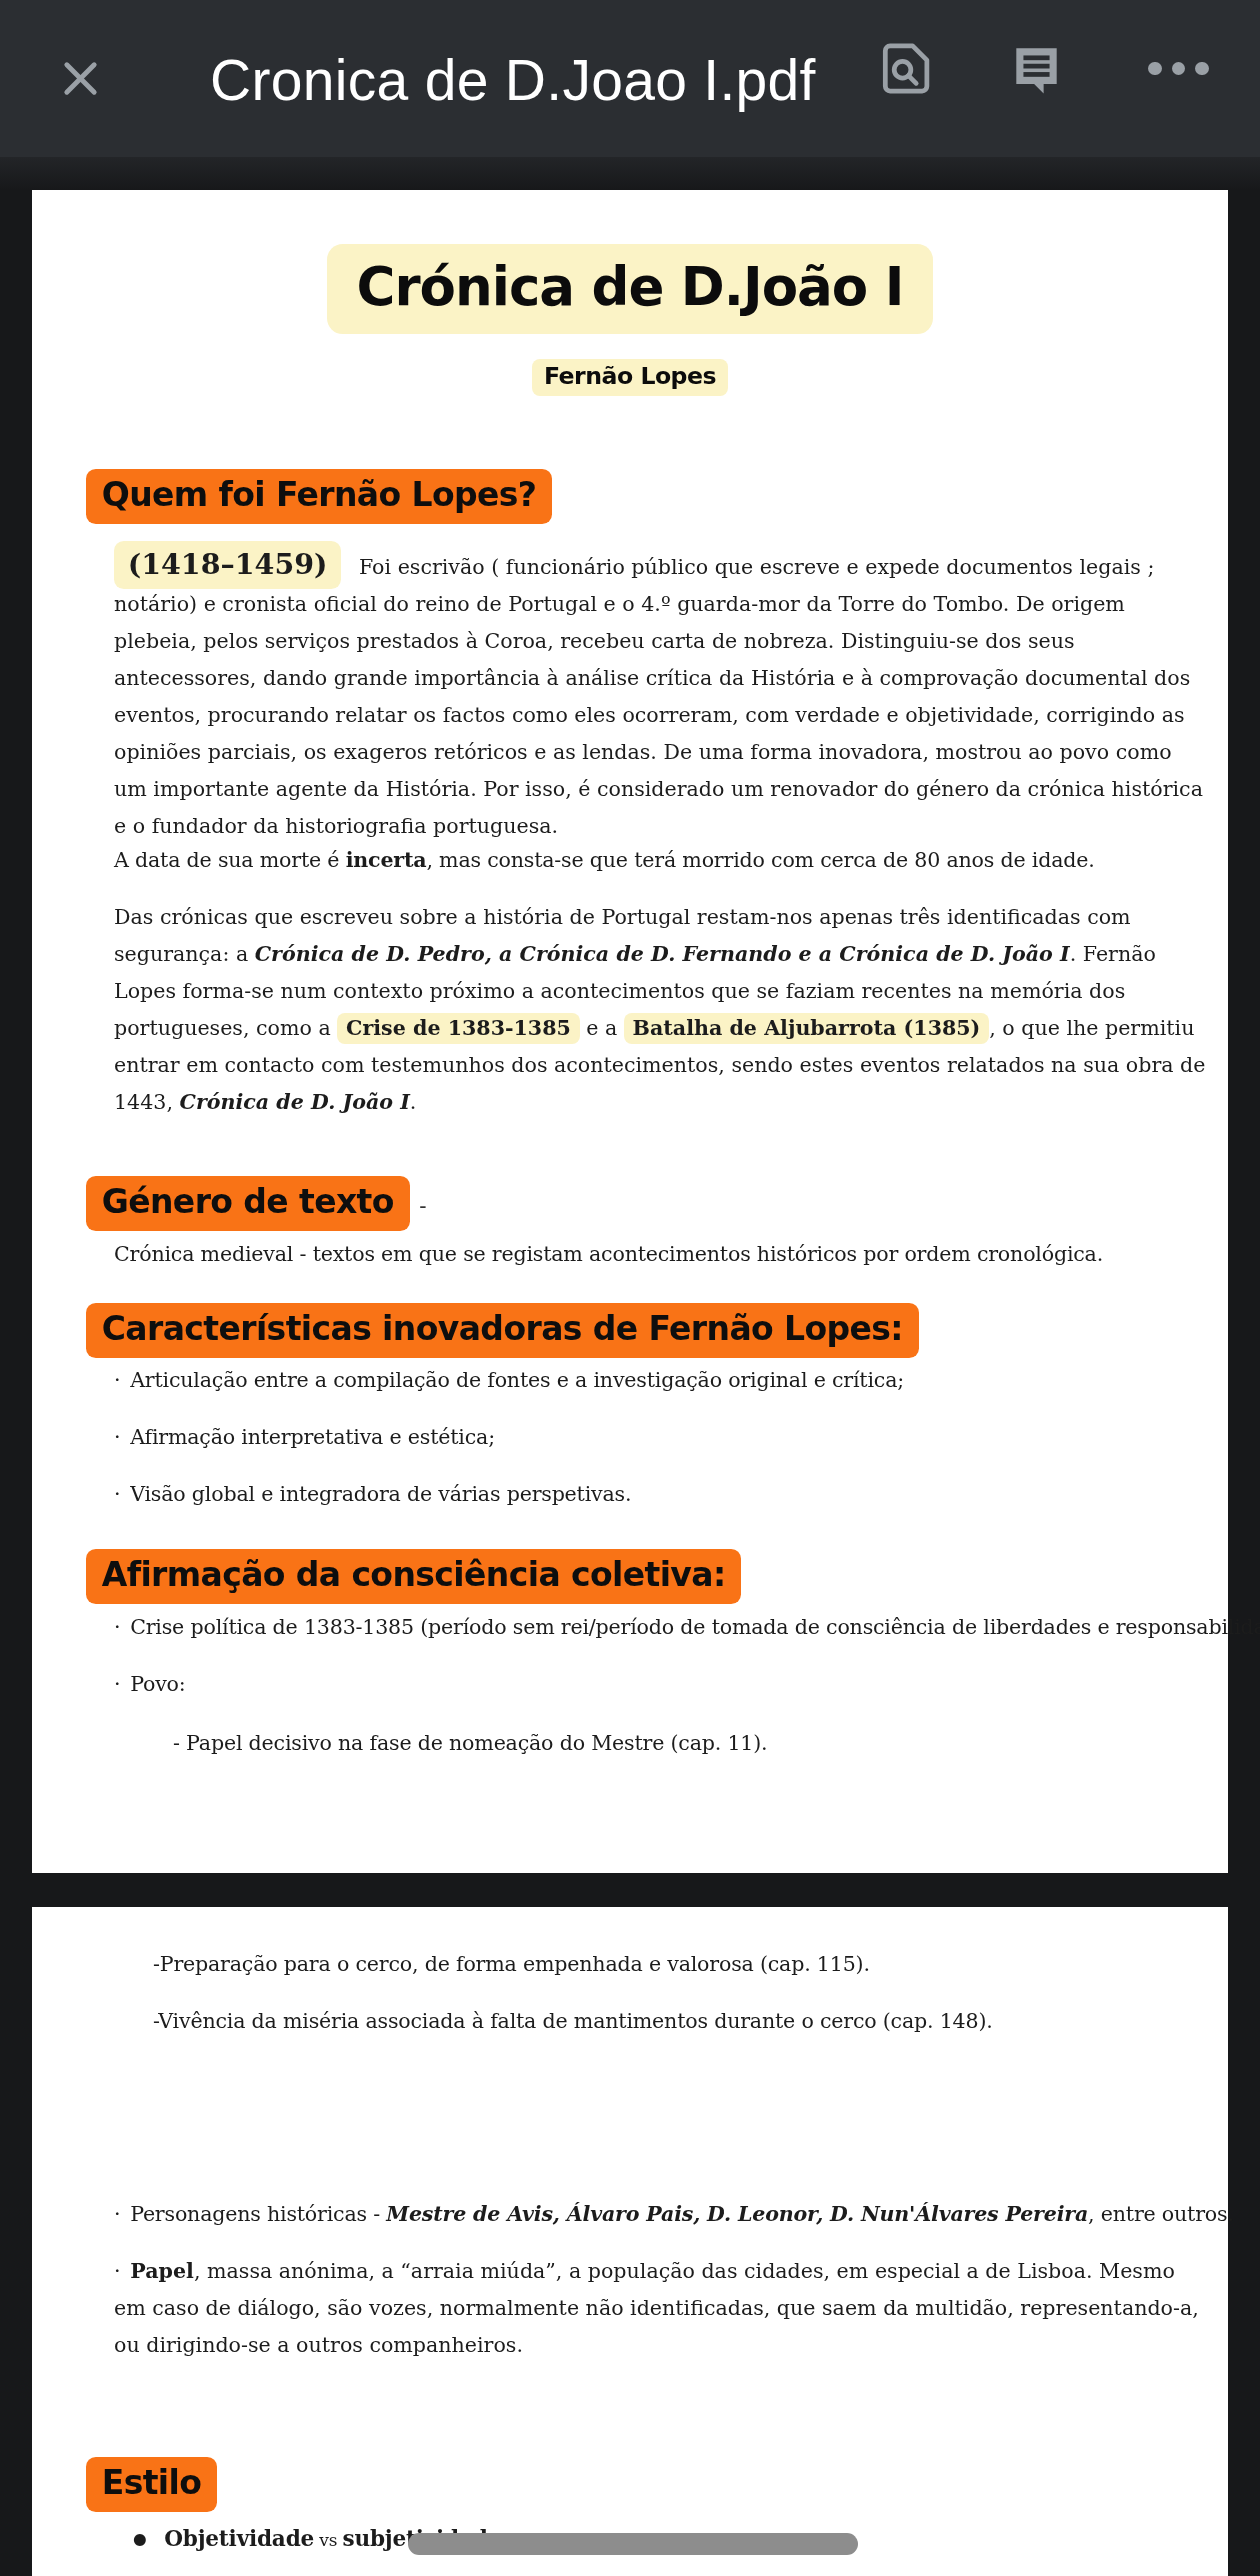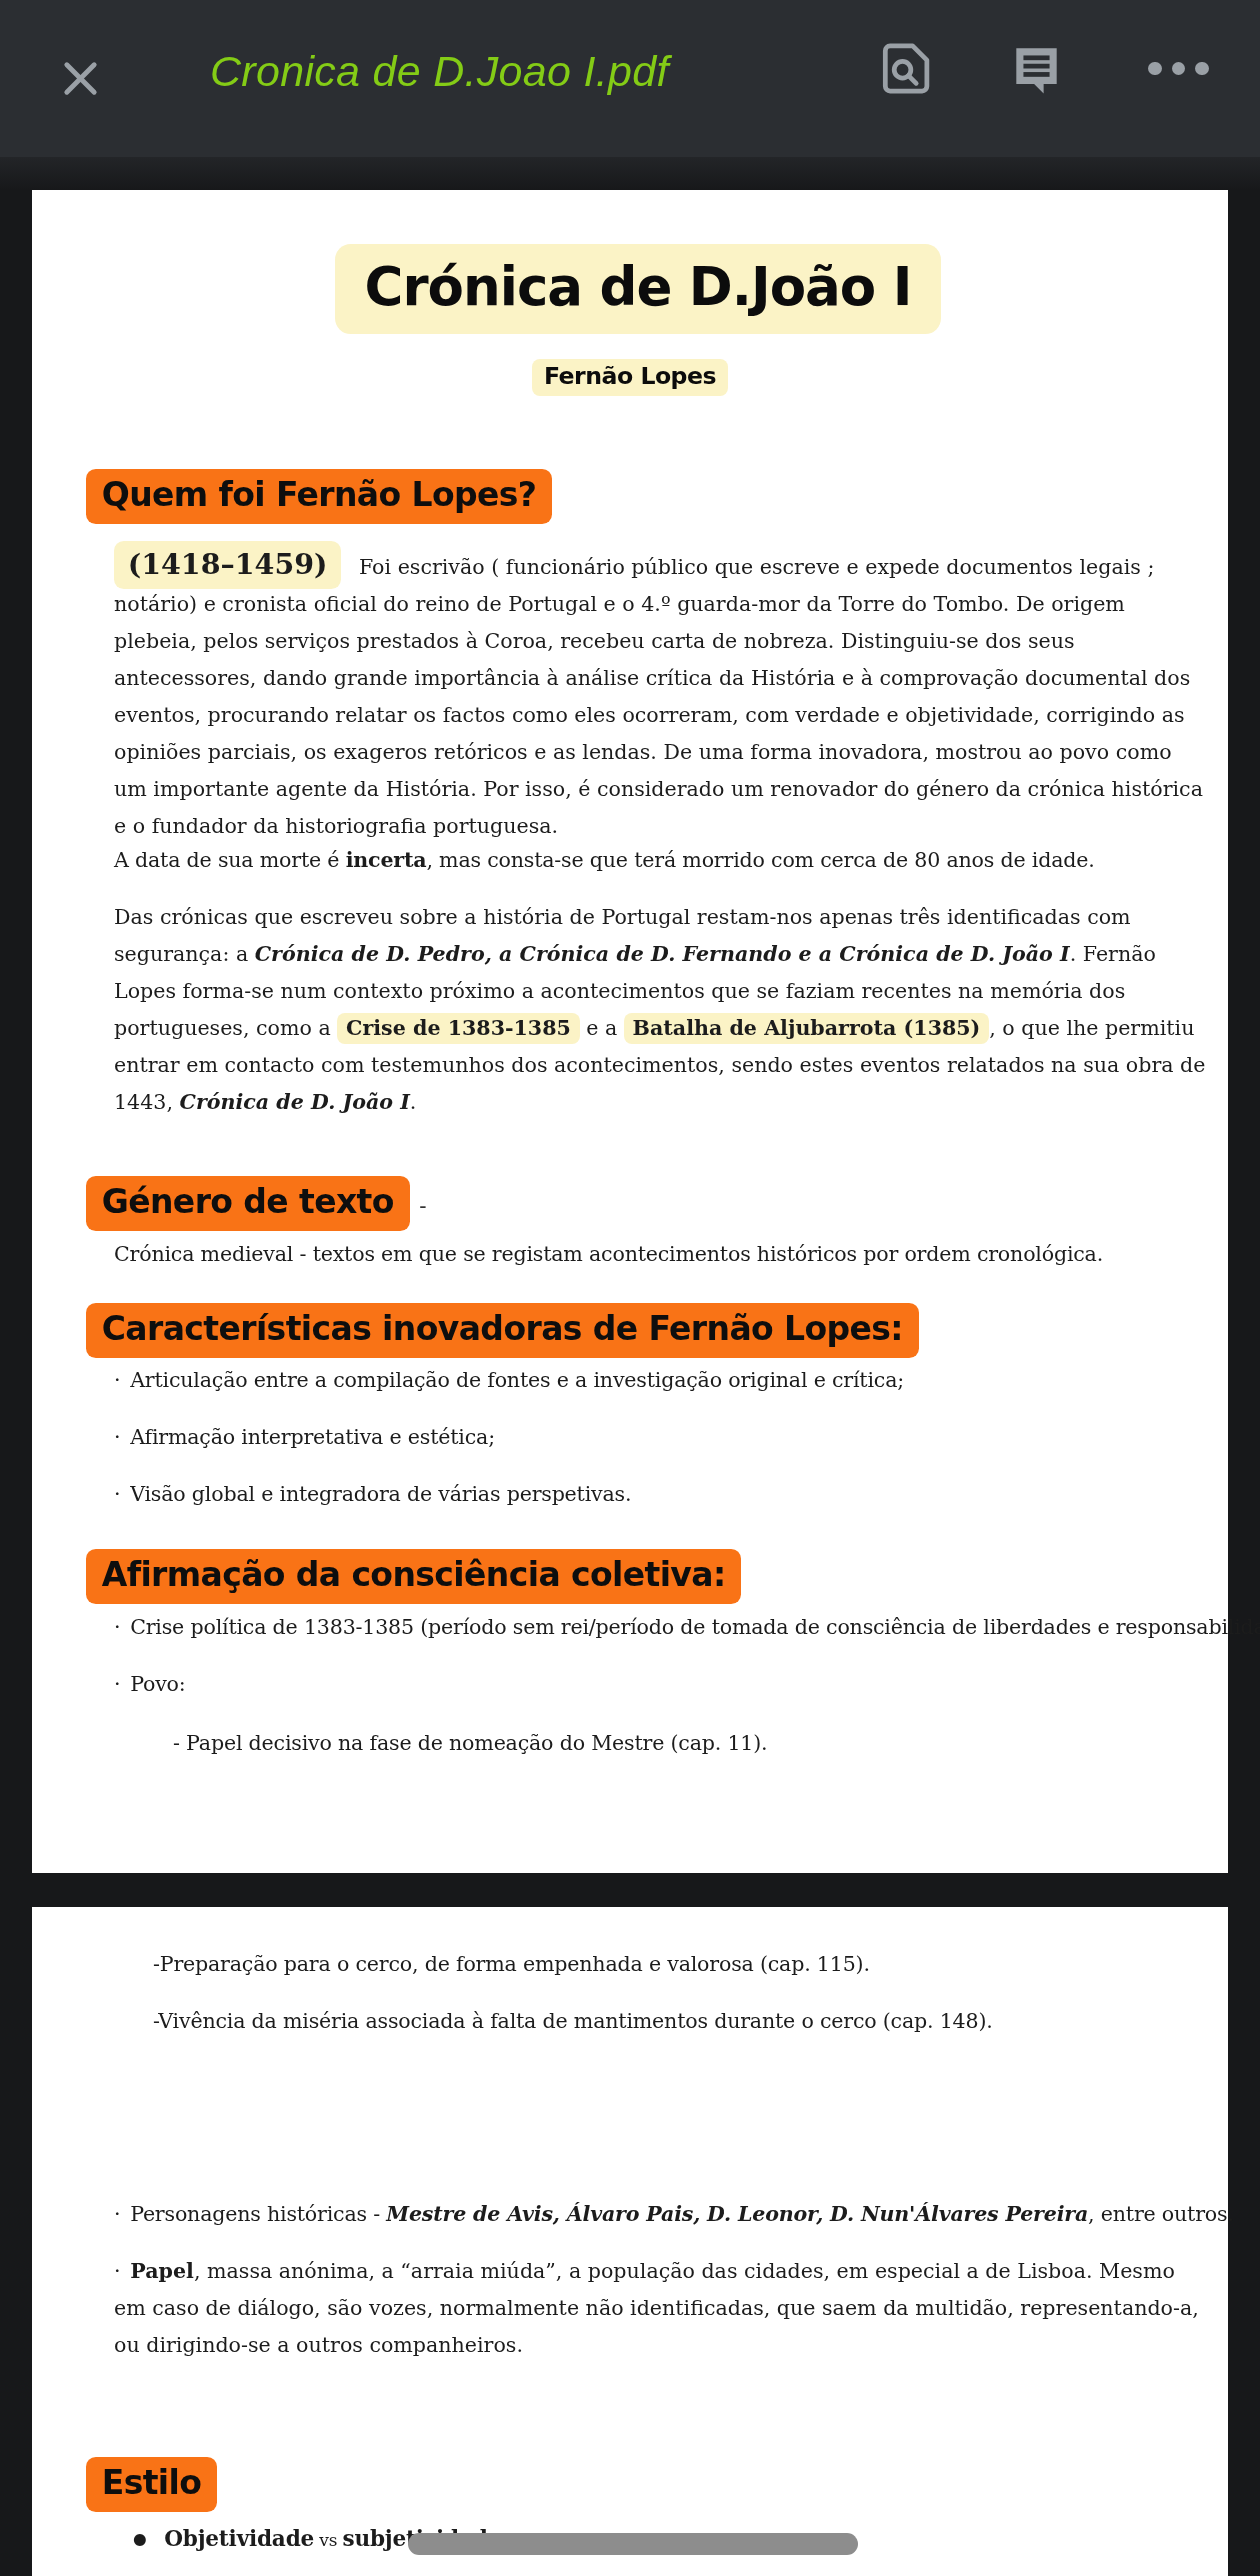--- a/index.html
+++ b/index.html
@@ -4,21 +4,21 @@
 <style>
   * { margin:0; padding:0; box-sizing:border-box; }
   html,body { width:1261px; height:2576px; }
   body { position:relative; overflow:hidden; background:#17181a; font-family:"DejaVu Serif", serif; }
 
   
   .toolbar { position:absolute; top:0; left:0; width:1261px; height:157px; background:#2b2e32; z-index:20; }
   .tb-btn { position:absolute; top:39px; width:59px; height:59px; display:flex; align-items:center; justify-content:center; cursor:pointer; }
   .btn-close { left:53px; top:51px; width:55px; height:55px; }
   .toolbar-title { position:absolute; left:210px; top:47px; font-family:"Liberation Sans", sans-serif; font-weight:400;
-                   font-size:43px; color:#84cc16; letter-spacing:0.3px; white-space:nowrap;font-style:italic; }
+                   font-size:57px; color:#ffffff; letter-spacing:0.3px; white-space:nowrap; }
   .btn-find    { left:876px; }
   .btn-comment { left:1007px; }
   .btn-more    { left:1141px; width:75px; }
   .dots { display:flex; gap:9.8px; }
   .dots i { width:13.7px; height:13.7px; border-radius:50%; background:#9aa0a6; }
 
   .toolbar-shade { position:absolute; left:0; top:157px; width:1261px; height:33px;
                    background:linear-gradient(#232528, #17181a); z-index:5; }
 
   
@@ -35,21 +35,21 @@
   .bullet-dot { display:inline-block; margin-right:9.8px; color:#1c1c1c; }
 
   .hl-inline { background:#fbf3c6; padding:2.9px 8.8px 3.9px; border-radius:7.9px; box-decoration-break:clone; }
   .years { font-family:"DejaVu Serif", serif; font-weight:bold; font-size:28.5px; line-height:1;
            background:#fbf3c6; padding:5.9px 13.7px 7.9px; border-radius:9.8px; margin-right:17.7px; }
 
   .heading { font-family:"DejaVu Sans", sans-serif; font-weight:bold; color:#0e0e0e; letter-spacing:-0.6px; }
   .heading .box { display:inline-block; background:#f97316; border-radius:9.8px; padding:5.9px 15.7px 9.8px; font-size:33px; }
   .h-dash { font-family:"DejaVu Serif", serif; font-weight:normal; font-size:21.6px; color:#333; margin-left:9.8px; letter-spacing:0; }
 
-  .doc-title-row  { left:8px; width:1196px; text-align:center; }
+  .doc-title-row  { left:0; width:1196px; text-align:center; }
   .doc-title-row .box  { display:inline-block; background:#fbf3c6; border-radius:15.7px; padding:11.8px 29.5px 17.7px;
                          font-family:"DejaVu Sans", sans-serif; font-weight:bold; font-size:53px; letter-spacing:-1px; color:#0c0c0c; }
   .doc-author-row { left:0; width:1196px; text-align:center; }
   .doc-author-row .box { display:inline-block; background:#fbf3c6; border-radius:7.9px; padding:2.9px 11.8px 5.9px;
                          font-family:"DejaVu Sans", sans-serif; font-weight:bold; font-size:23.6px; letter-spacing:-0.5px; color:#0c0c0c; }
 
   .style-bullet { font-size:21.6px; }
   .style-bullet .disc { font-size:15.7px; vertical-align:2px; margin-right:17.7px; }
   .style-bullet .vs { font-weight:normal; font-size:17px; }
 

